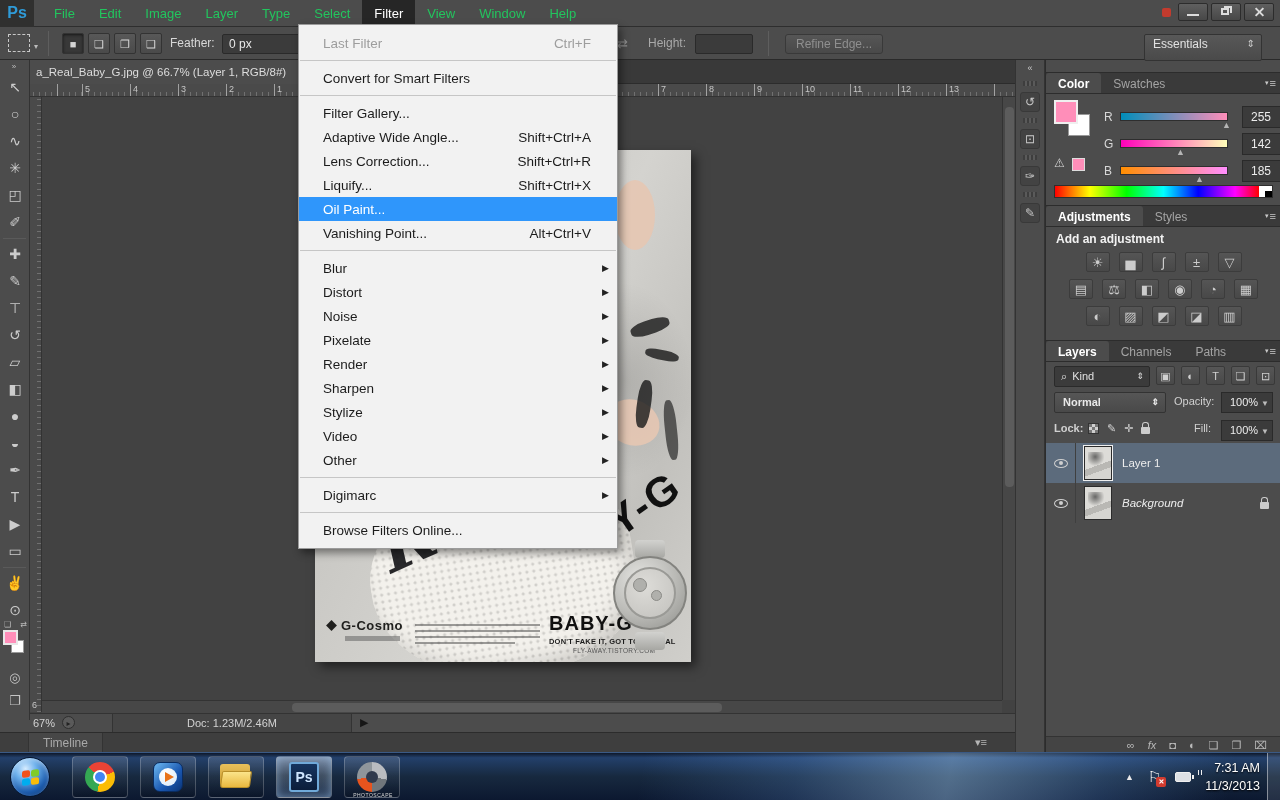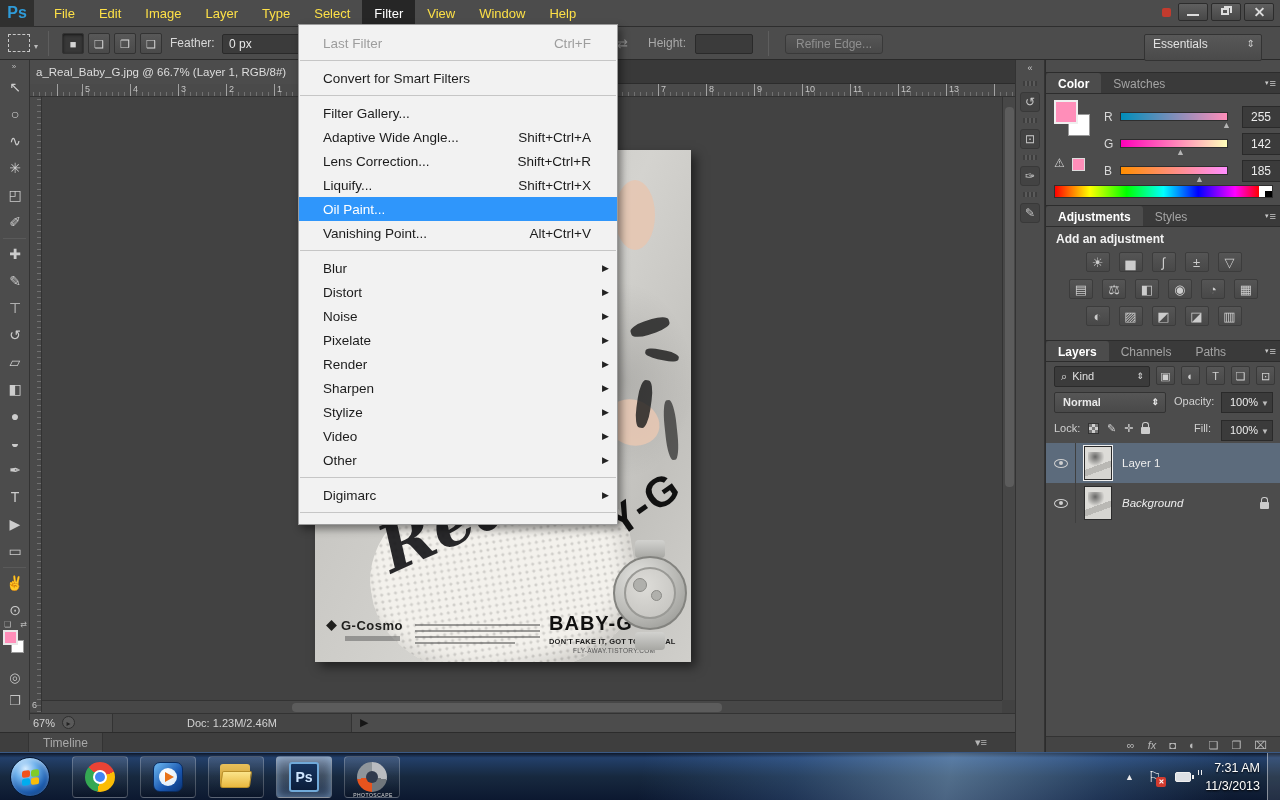--- a/index.html
+++ b/index.html
@@ -3,21 +3,21 @@
 <meta charset="utf-8">
 <style>
   * { margin:0; padding:0; box-sizing:border-box; }
   body { font-family:"Liberation Sans", sans-serif; background:#222; }
   #root { position:relative; width:1280px; height:800px; overflow:hidden; background:#424242; font-family:"Liberation Sans", sans-serif; }
 
   
   .menubar { position:absolute; left:0; top:0; width:1280px; height:27px; background:#4c4c4c; border-bottom:1px solid #2e2e2e; display:flex; align-items:center; z-index:40; }
   .ps-logo { width:34px; height:27px; background:#30302f; color:#2f9bd8; font-weight:bold; font-size:16px; display:flex; align-items:center; justify-content:center; }
   .mitems { display:flex; height:27px; margin-left:8px; }
-  .mitem { padding:0 12px; color:#fde047; font-size:13px; line-height:27px; cursor:default; }
+  .mitem { padding:0 12px; color:#22c55e; font-size:13px; line-height:27px; cursor:default; }
   .mitem.active { background:#262626; color:#ffffff; }
   .winbtns { position:absolute; right:6px; top:3px; display:flex; align-items:center; gap:3px; }
   .appbadge { width:9px; height:9px; background:#c23b2e; border-radius:2px; margin-right:4px; }
   .wbtn { width:30px; height:18px; background:linear-gradient(#5f5f5f,#474747); border:1px solid #2c2c2c; border-radius:2px; position:relative; }
   .wbtn .bar { position:absolute; left:8px; right:8px; bottom:4px; height:2px; background:#dcdcdc; }
   .wbtn .sq { position:absolute; left:9px; top:4px; width:8px; height:7px; border:2px solid #dcdcdc; }
   .wbtn .sq2 { position:absolute; left:12px; top:2px; width:8px; height:7px; border:2px solid #dcdcdc; border-left:none; border-bottom:none; }
   .wbtn .x1,.wbtn .x2 { position:absolute; left:9px; top:7px; width:11px; height:2px; background:#dcdcdc; }
   .wbtn .x1 { transform:rotate(45deg); } .wbtn .x2 { transform:rotate(-45deg); }
 
@@ -147,21 +147,21 @@
   .kindbox .mag { margin:0 5px 0 6px; font-size:11px; }
   .kindbox .ud { float:right; margin-right:5px; font-size:9px; }
   .lfics { position:absolute; left:110px; top:3px; display:flex; gap:6px; }
   .lfic { width:19px; height:19px; background:linear-gradient(#565656,#494949); border:1px solid #393939; border-radius:2px; color:#d0d0d0; text-align:center; line-height:18px; font-size:11px; }
   .ltoggle { position:absolute; right:6px; top:3px; width:10px; height:19px; background:linear-gradient(#888 0 50%, #b33 50% 100%); border:1px solid #333; }
   .blendbox { position:absolute; left:8px; top:2px; width:112px; height:21px; background:linear-gradient(#565656,#494949); border:1px solid #333; border-radius:2px; color:#e8e8e8; line-height:19px; padding-left:8px;font-weight:bold; }
   .blendbox .ud { float:right; margin-right:6px; font-size:9px; }
   .oplabel { position:absolute; left:128px; top:5px; color:#d0d0d0; }
   .opval { position:absolute; left:175px; top:2px; width:52px; height:21px; background:#3b3b3b; border:1px solid #2a2a2a; color:#ececec; line-height:19px; padding-left:8px; }
   .opval .dn { position:absolute; right:3px; top:1px; font-size:8px; color:#bbb; }
-  .locklabel { position:absolute; left:8px; top:5px; color:#d0d0d0; }
+  .locklabel { position:absolute; left:8px; top:5px; color:#d0d0d0;font-weight:bold; }
   .lockics { position:absolute; left:42px; top:3px; display:flex; gap:8px; align-items:center; height:16px; }
   .lockic { color:#cfcfcf; font-size:11px; }
   .checker { width:11px; height:11px; background:repeating-conic-gradient(#cfcfcf 0 25%, #777 0 50%); background-size:6px 6px; border:1px solid #333; }
   .locksym { position:relative; width:9px; height:7px; background:#ccc; border-radius:1px; margin-top:5px; }
   .locksym::before { content:""; position:absolute; top:-5px; left:1px; width:5px; height:5px; border:1.5px solid #ccc; border-bottom:none; border-radius:3px 3px 0 0; }
   .filllabel { position:absolute; left:148px; top:5px; color:#d0d0d0; }
   .lrow { position:absolute; left:0; width:235px; height:40px; display:flex; align-items:center; }
   .lrow.sel { background:#5c6b7c; }
   .eyewrap { width:30px; text-align:center; border-right:1px solid #3f3f3f; height:40px; display:flex; align-items:center; justify-content:center; }
   .eye { position:relative; width:14px; height:9px; border:1px solid #cfcfcf; border-radius:50%; }
@@ -454,20 +454,23 @@
       <div class="fitem">
         <span class="flabel">Other</span>
         <span class="farrow">▶</span>
       </div>
       <div class="fsep"></div>
       <div class="fitem">
         <span class="flabel">Digimarc</span>
         <span class="farrow">▶</span>
       </div>
       <div class="fsep"></div>
+      <div class="fitem">
+        <span class="flabel">Browse Filters Online...</span>
+      </div>
     </div>
 
   <div class="dock">
     <div class="dock-collapse">«</div>
     <div id="dock-icons">
         <div class="grip"></div>
         <div class="dicon">↺</div>
         <div class="grip"></div>
         <div class="dicon">⊡</div>
         <div class="grip"></div>

